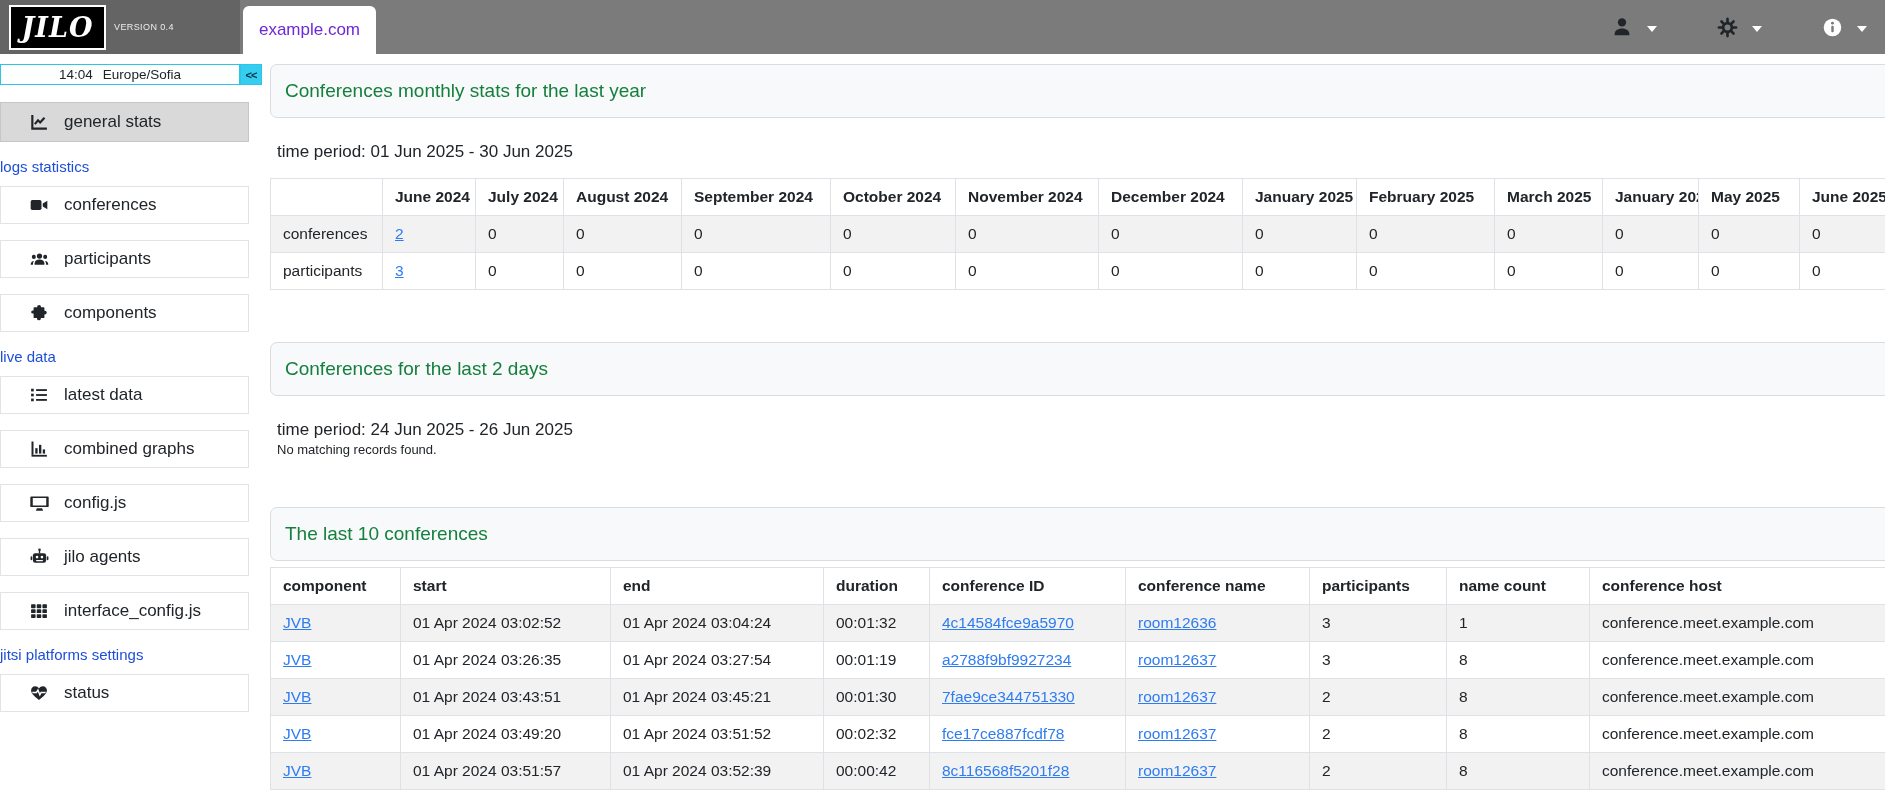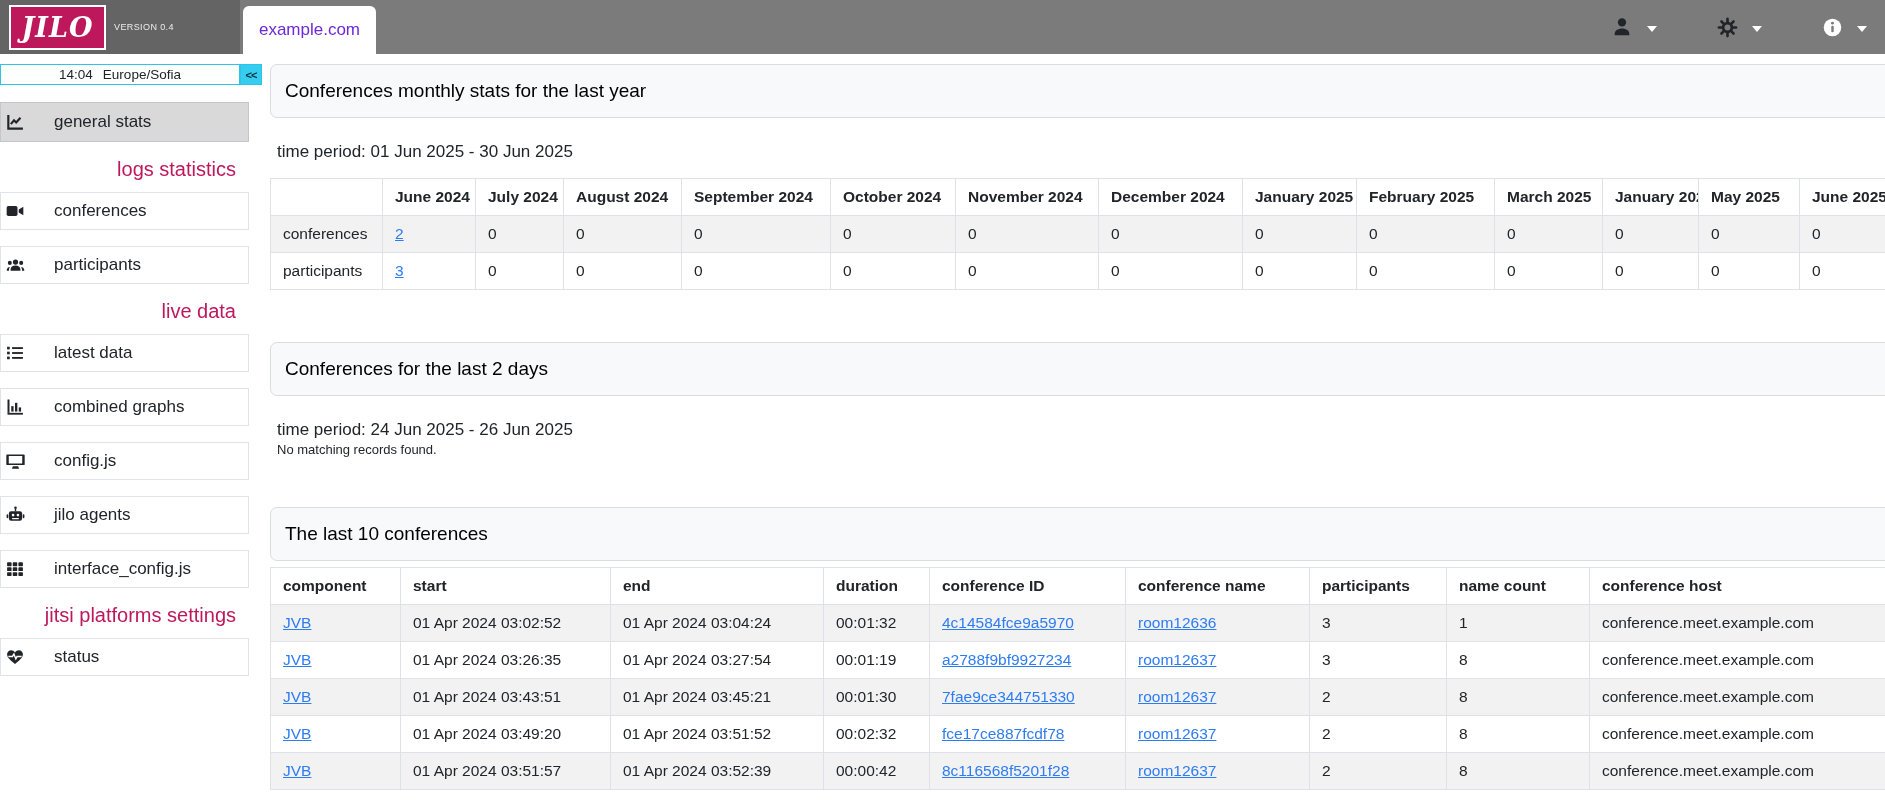--- a/index.html
+++ b/index.html
@@ -3,52 +3,52 @@
 <meta charset="utf-8">
 <style>
   *{box-sizing:border-box;margin:0;padding:0}
   html,body{width:1885px;height:809px}
   body{overflow:hidden;position:relative;background:#fff;color:#212529;
        font-family:"Liberation Sans","DejaVu Sans",sans-serif}
 
   
   .topbar{position:absolute;left:0;top:0;width:1885px;height:54px;background:#7b7b7b}
   .topbar-left{position:absolute;left:0;top:0;width:240px;height:54px;background:#646464}
-  .logo{position:absolute;left:9px;top:5px;width:97px;height:45px;background:#be185d;
+  .logo{position:absolute;left:9px;top:5px;width:97px;height:45px;background:#000000;
         border:2px solid #fff;display:flex;align-items:center;justify-content:center}
   .logo-text{font-family:"DejaVu Serif",serif;font-style:italic;font-weight:bold;
              font-size:27px;color:#fff;letter-spacing:1px}
   .version{position:absolute;left:114px;top:22px;color:#ececec;font-size:9px;letter-spacing:.4px}
   .tab{position:absolute;left:243px;top:6px;width:133px;height:48px;background:#fff;
        border-radius:6px 6px 0 0;display:flex;align-items:center;justify-content:center;
        font-size:17px;color:#6d28d9;cursor:pointer}
   .topbar-menus{position:absolute;right:0;top:0;height:54px;display:flex;align-items:center;
                 color:#fff;padding-right:18px}
   .menu-group{display:flex;align-items:center;gap:13px;margin-left:58px;cursor:pointer}
 
   
   .sidebar{position:absolute;left:0;top:54px;width:262px;height:755px;background:#fff}
   .clock{margin-top:10px;display:flex;height:21px}
   .clock-display{width:240px;border:1px solid #2fc3e6;background:#fdffff;display:flex;
                  align-items:center;justify-content:center;gap:10px;font-size:13.5px;cursor:pointer}
   .clock-btn{width:22px;background:#35cdf0;border:1px solid #2fc3e6;color:#0a2e3f;
              font-weight:bold;font-size:11px;display:flex;align-items:center;
              justify-content:center;letter-spacing:-1px;cursor:pointer}
   .side-item{width:249px;height:38px;border:1px solid #e0e3e7;display:flex;align-items:center;
-             gap:27px;padding-left:2px;font-size:17px;margin-bottom:16px;cursor:pointer;background:#fff}
+             gap:13px;padding-left:26px;font-size:17px;margin-bottom:16px;cursor:pointer;background:#fff}
   .side-item.active{height:40px;background:#d9d9d9;border-color:#c3c7cb;margin-top:17px}
   .icn{width:24px;display:flex;justify-content:center;align-items:center;color:#212529;flex:none}
-  .section-label{width:249px;text-align:right;padding-right:13px;font-size:20px;
-                 margin:15px 0 11px;color:#be185d}
+  .section-label{width:249px;text-align:left;padding-right:13px;font-size:15px;
+                 margin:15px 0 11px;color:#1d4ed8}
 
   
   .content{position:absolute;left:262px;top:54px;width:1623px;height:755px;padding-left:8px}
   .card{margin-top:10px;width:1623px;height:54px;background:#f8f9fa;border:1px solid #d9dde1;
         border-radius:7px;display:flex;align-items:center;padding-left:14px}
-  .card-title{font-size:19px;color:#000000}
+  .card-title{font-size:19px;color:#15803d}
   .card.gap-lg{margin-top:52px}
   .card.gap-md{margin-top:47px}
   .tp{margin-top:24px;padding-left:7px;font-size:17px;line-height:20px}
   .tp b{font-weight:normal}
   .empty-msg{margin-top:0;padding-left:7px;font-size:13px;line-height:20px}
 
   table{border-collapse:collapse;table-layout:fixed;width:1623px}
   .tbl{margin-top:16px}
   .tbl th,.tbl td{border:1px solid #dee2e6;padding:8px 12px;font-size:15.5px;text-align:left;
                   white-space:nowrap;overflow:hidden;line-height:20px}
@@ -157,20 +157,28 @@
     <span class="icn">
       <svg viewBox="0 0 24 24" width="21" height="21" fill="currentColor">
         <circle cx="5.5" cy="9" r="2.3"></circle>
           <circle cx="18.5" cy="9" r="2.3"></circle>
           <circle cx="12" cy="8" r="3"></circle>
         <path d="M12 12c3.2 0 5.6 1.8 5.6 4.4V18H6.4v-1.6C6.4 13.8 8.8 12 12 12z"></path>
         <path d="M2 17.2c0-2 1.5-3.4 3.6-3.6-.7 1-1.1 2.1-1.1 3.4v1H2zM22 17.2c0-2-1.5-3.4-3.6-3.6.7 1 1.1 2.1 1.1 3.4v1H22z"></path>
       </svg>
     </span>
     <span>participants</span>
+  </div>
+  <div class="side-item">
+    <span class="icn">
+      <svg viewBox="0 0 24 24" width="20" height="20" fill="currentColor">
+        <path d="M9.8 4.6a2.3 2.3 0 0 1 4.6 0c0 .2 0 .3-.1.5h3.2a1 1 0 0 1 1 1v3.2c.2-.1.3-.1.5-.1a2.3 2.3 0 0 1 0 4.6c-.2 0-.3 0-.5-.1V17a1 1 0 0 1-1 1h-3.4c.1.2.1.3.1.5a2.3 2.3 0 0 1-4.6 0c0-.2 0-.3.1-.5H6.5a1 1 0 0 1-1-1v-4.3h-1a1.9 1.9 0 1 1 0-3.8h1V6.1a1 1 0 0 1 1-1h3.4c-.1-.2-.1-.3-.1-.5z"></path>
+      </svg>
+    </span>
+    <span>components</span>
   </div>
 
   <div class="section-label">live data</div>
 
   <div class="side-item">
     <span class="icn">
       <svg viewBox="0 0 24 24" width="20" height="20" fill="currentColor">
         <rect x="2.5" y="4.5" width="3.2" height="3.2"></rect>
           <rect x="8.5" y="5" width="13" height="2.2"></rect>
         <rect x="2.5" y="10.4" width="3.2" height="3.2"></rect>

